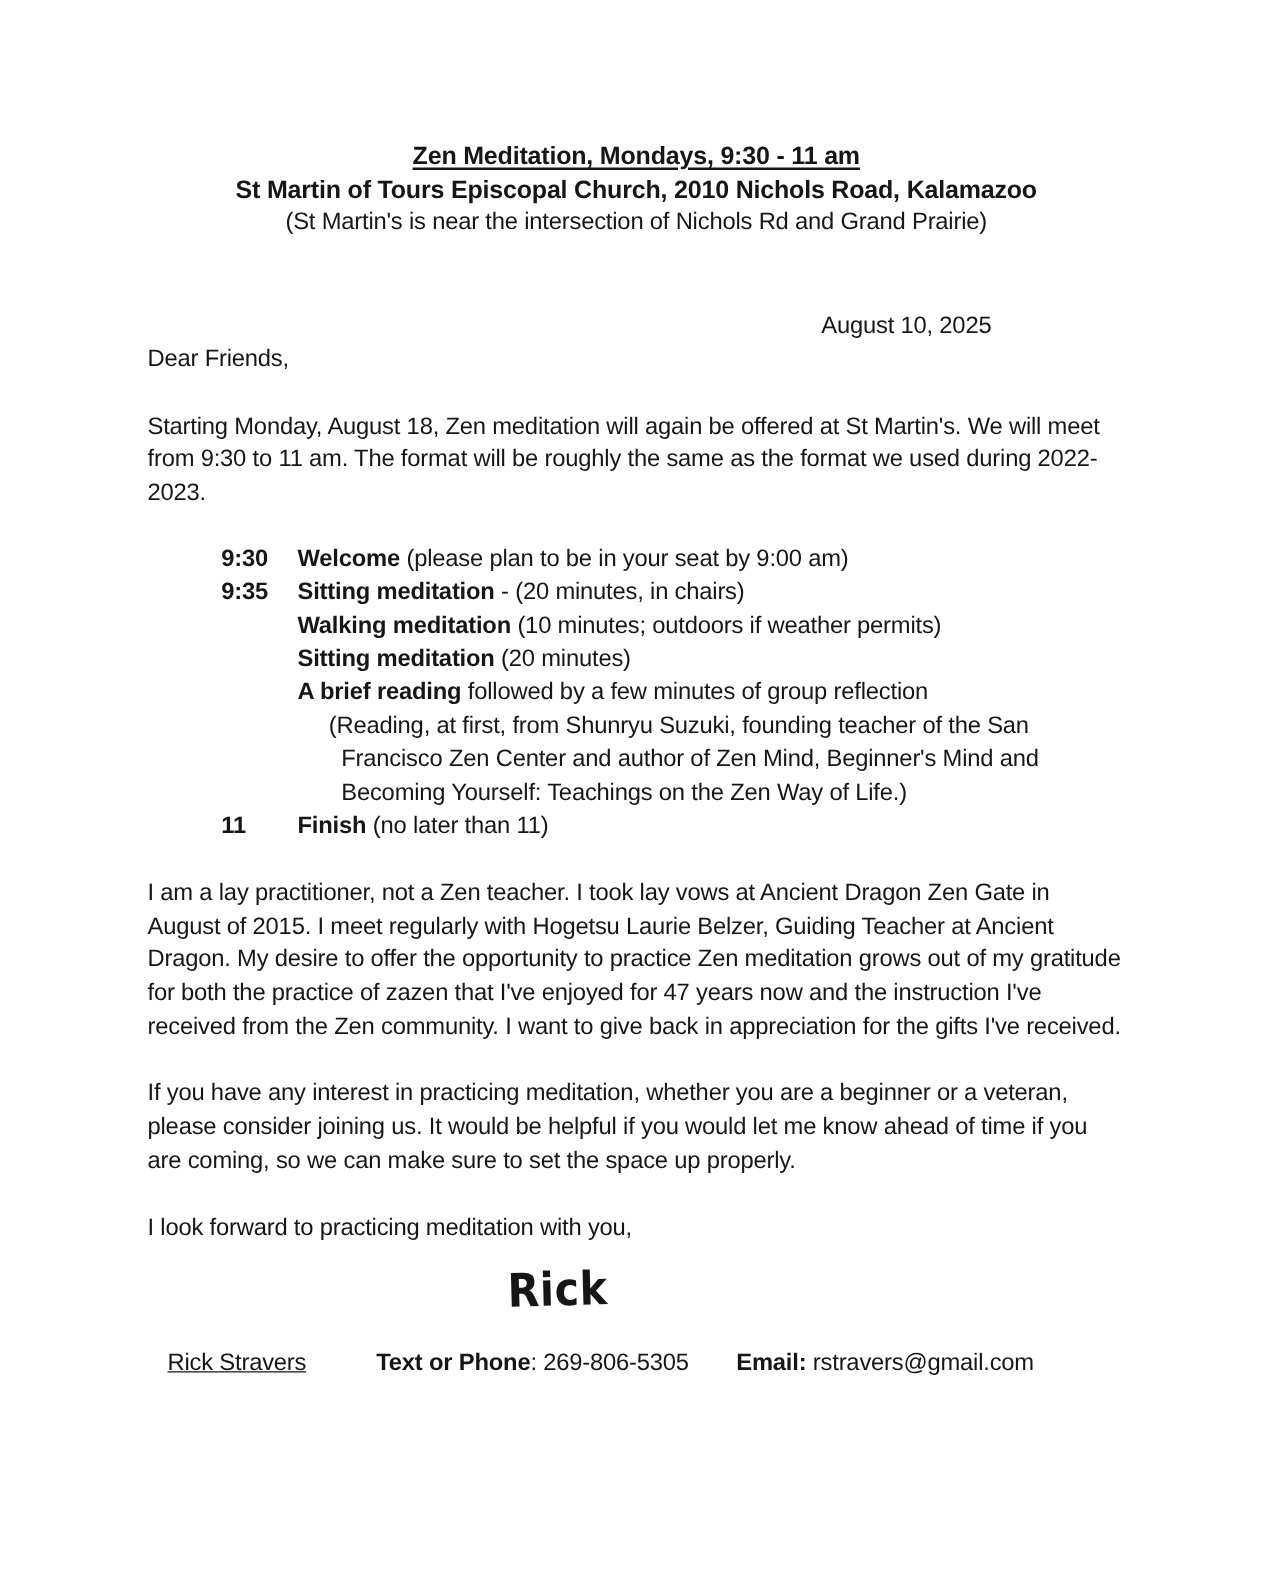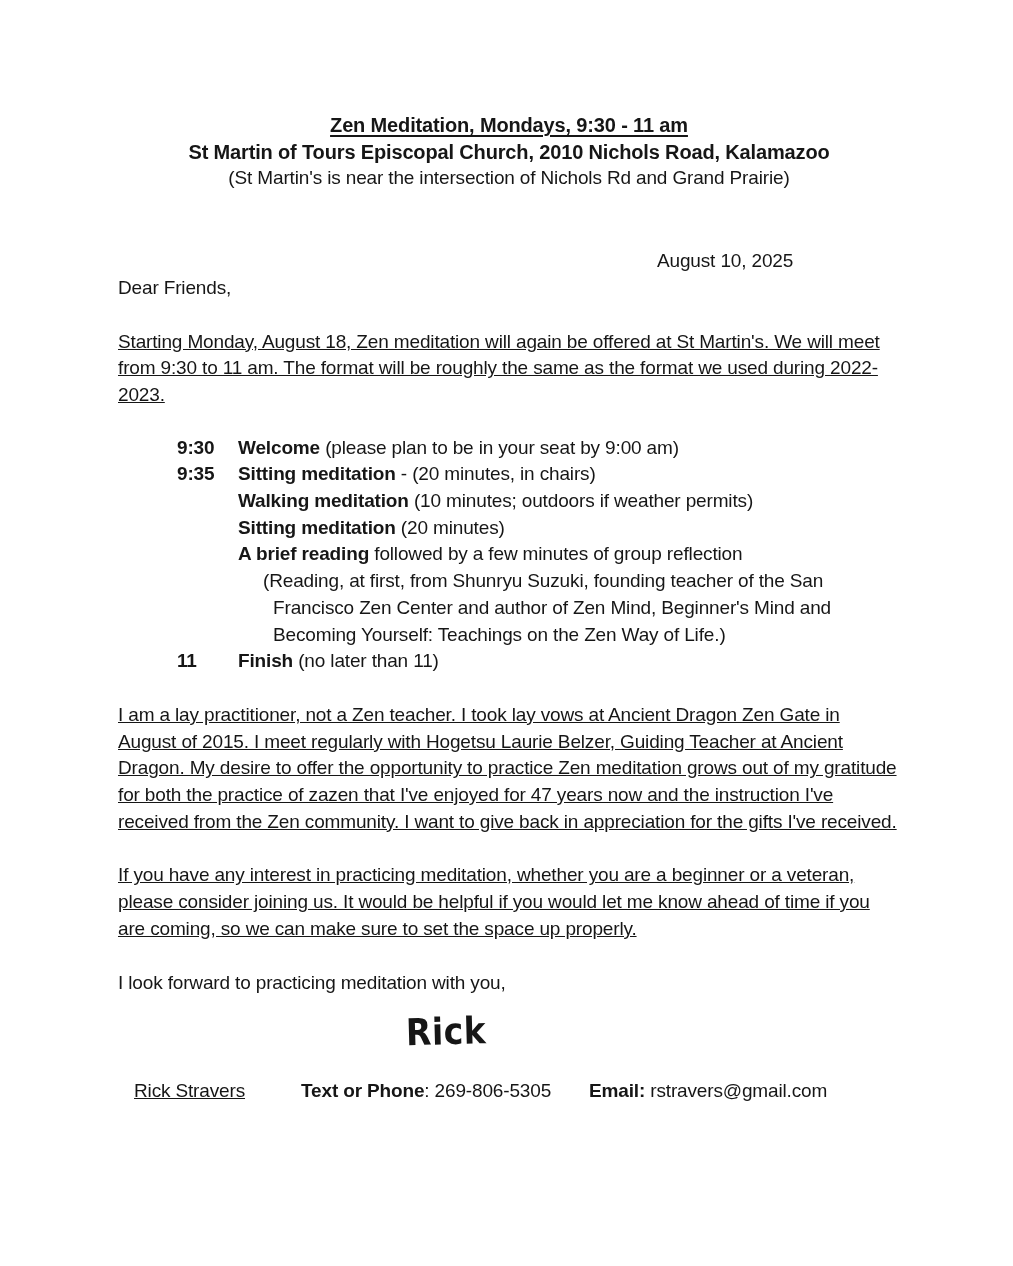--- a/index.html
+++ b/index.html
@@ -30,21 +30,21 @@
     text-decoration: underline;
     text-underline-offset: 3px;
     text-decoration-thickness: 1.5px;
   }
   .header-subtitle { font-weight: 700; font-size: 20px; }
   .header-note { font-weight: 400; font-size: 19px; }
 
   .date-line { margin-top: 56px; padding-left: 539px; white-space: nowrap; }
   .greeting { }
 
-  p.para { margin-top: 27px; text-decoration: underline; }
+  p.para { margin-top: 27px; }
 
   .schedule { margin-top: 26px; margin-left: 59px; }
   .srow { display: flex; }
   .stime { flex: 0 0 61px; font-weight: 700; }
   .sdesc { flex: 1; }
   .sdesc b { font-weight: 700; text-align: center; }
   .indent1 { padding-left: 25px; }
   .indent2 { padding-left: 35px; }
   .ital { }
 

